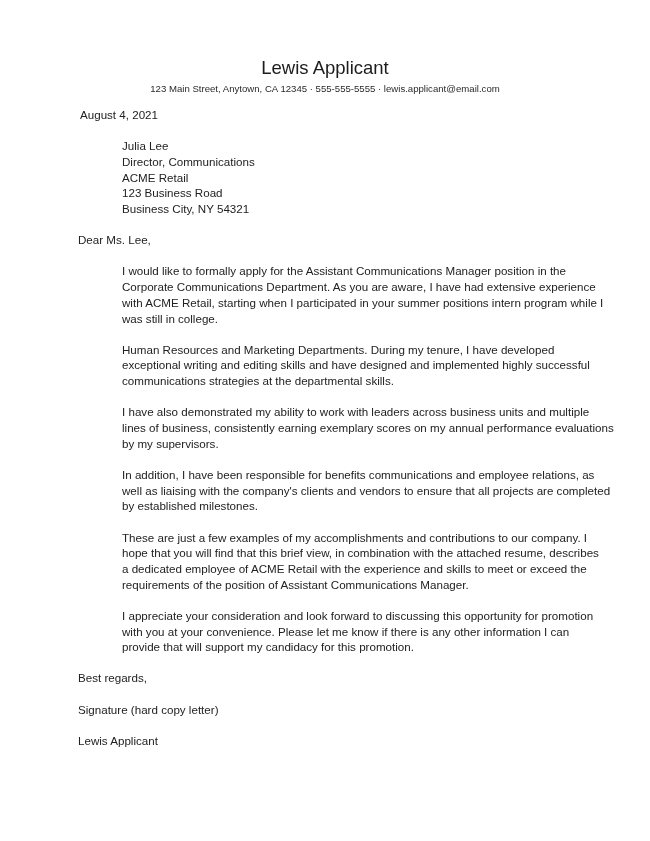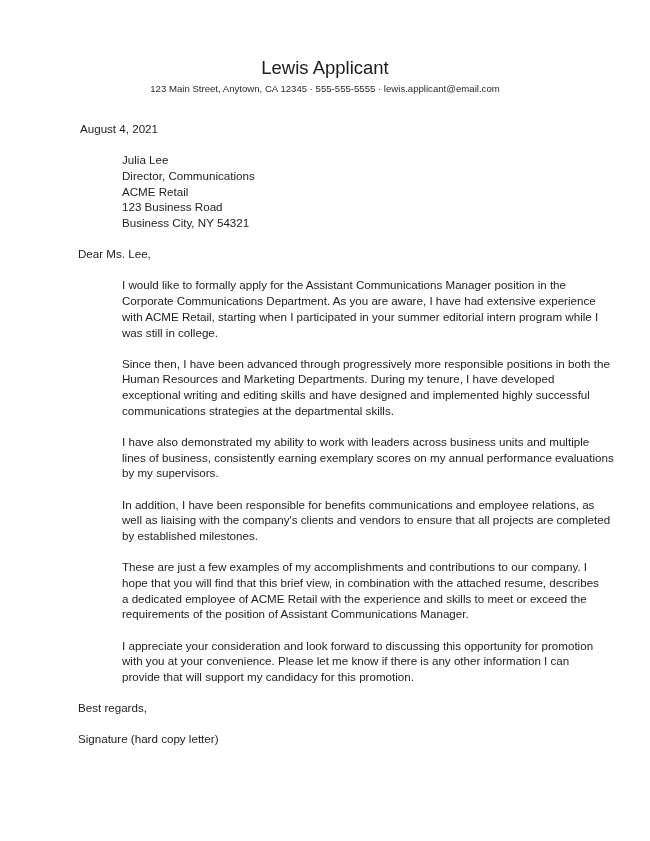--- a/index.html
+++ b/index.html
@@ -36,21 +36,21 @@
   .content {
     padding: 0 58px 0 78px;
     font-size: 11.6px;
     line-height: 15.7px;
     color: #222222;
   }
   .block {
     margin: 15.5px 0;
   }
   .date-line {
-    margin-top: 26px;
+    margin-top: 12px;
     padding-left: 2px;
   }
   .para div, .addr div {
     white-space: nowrap;
     margin-left: 44px;
   }
   .sig-placeholder {
   }
 </style>
 </head>
@@ -73,26 +73,25 @@
         <div>ACME Retail</div>
         <div>123 Business Road</div>
         <div>Business City, NY 54321</div>
       </div>
 
     <div class="block">Dear Ms. Lee,</div>
 
     <div class="block para">
         <div>I would like to formally apply for the Assistant Communications Manager position in the</div>
         <div>Corporate Communications Department. As you are aware, I have had extensive experience</div>
-        <div>with ACME Retail, starting when I participated in your summer editorial intern program while I</div>
+        <div>with ACME Retail, starting when I participated in your summer positions intern program while I</div>
         <div>was still in college.</div>
       </div>
 
     <div class="block para">
-        <div>Since then, I have been advanced through progressively more responsible positions in both the</div>
         <div>Human Resources and Marketing Departments. During my tenure, I have developed</div>
         <div>exceptional writing and editing skills and have designed and implemented highly successful</div>
         <div>communications strategies at the departmental skills.</div>
       </div>
 
     <div class="block para">
         <div>I have also demonstrated my ability to work with leaders across business units and multiple</div>
         <div>lines of business, consistently earning exemplary scores on my annual performance evaluations</div>
         <div>by my supervisors.</div>
       </div>

